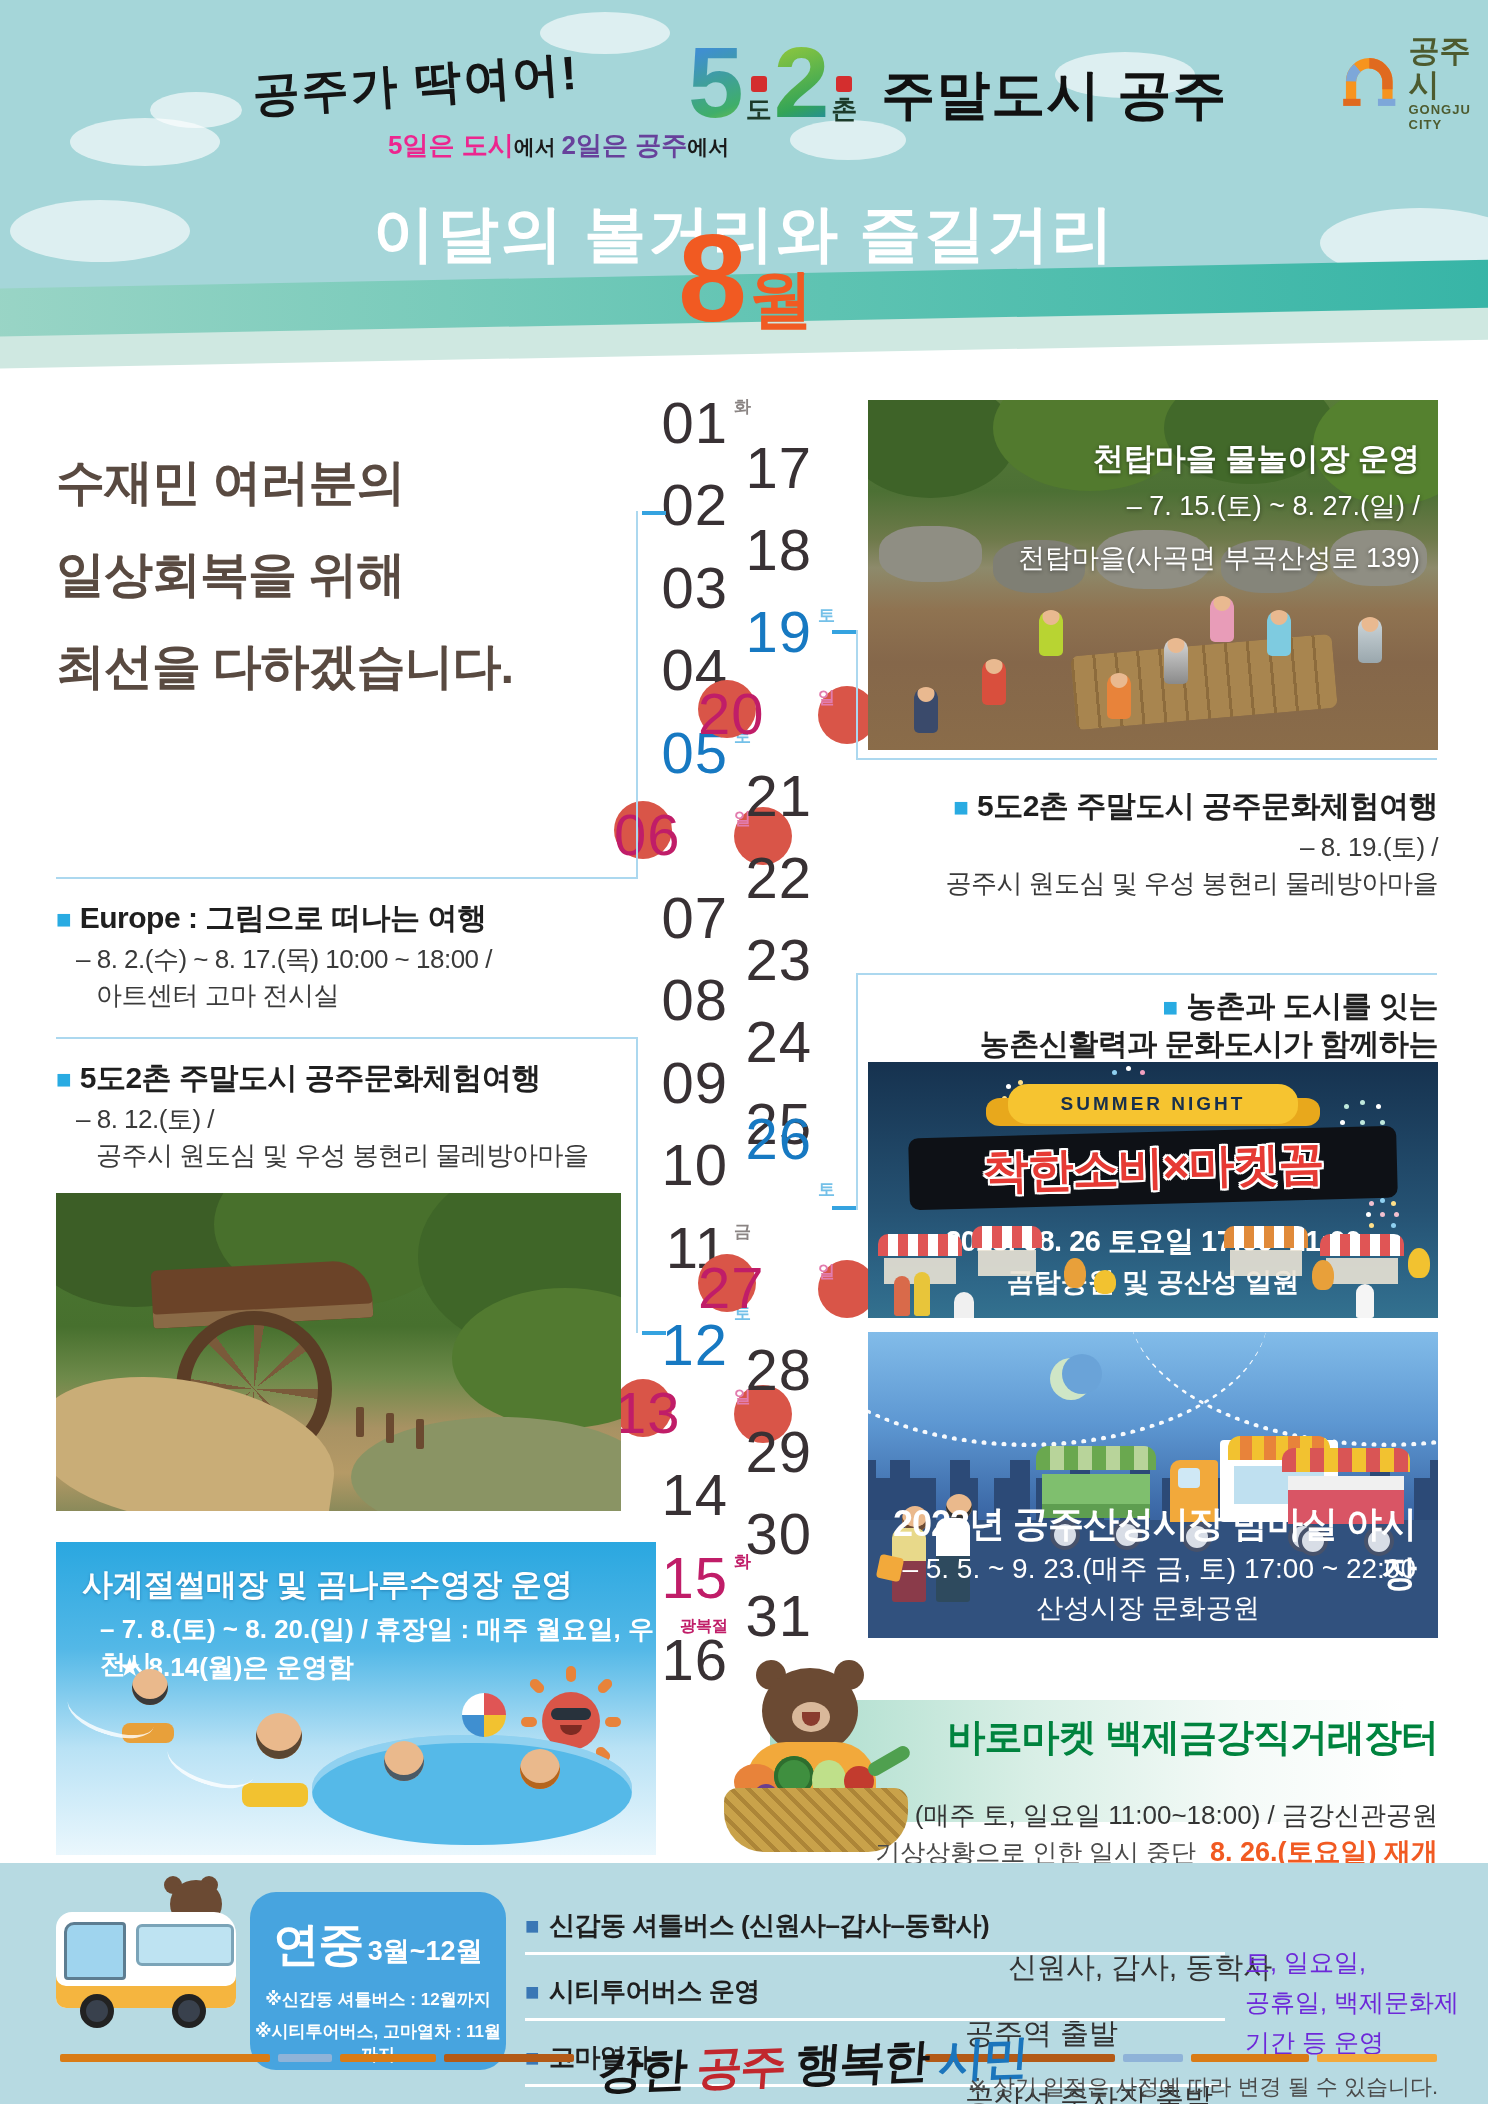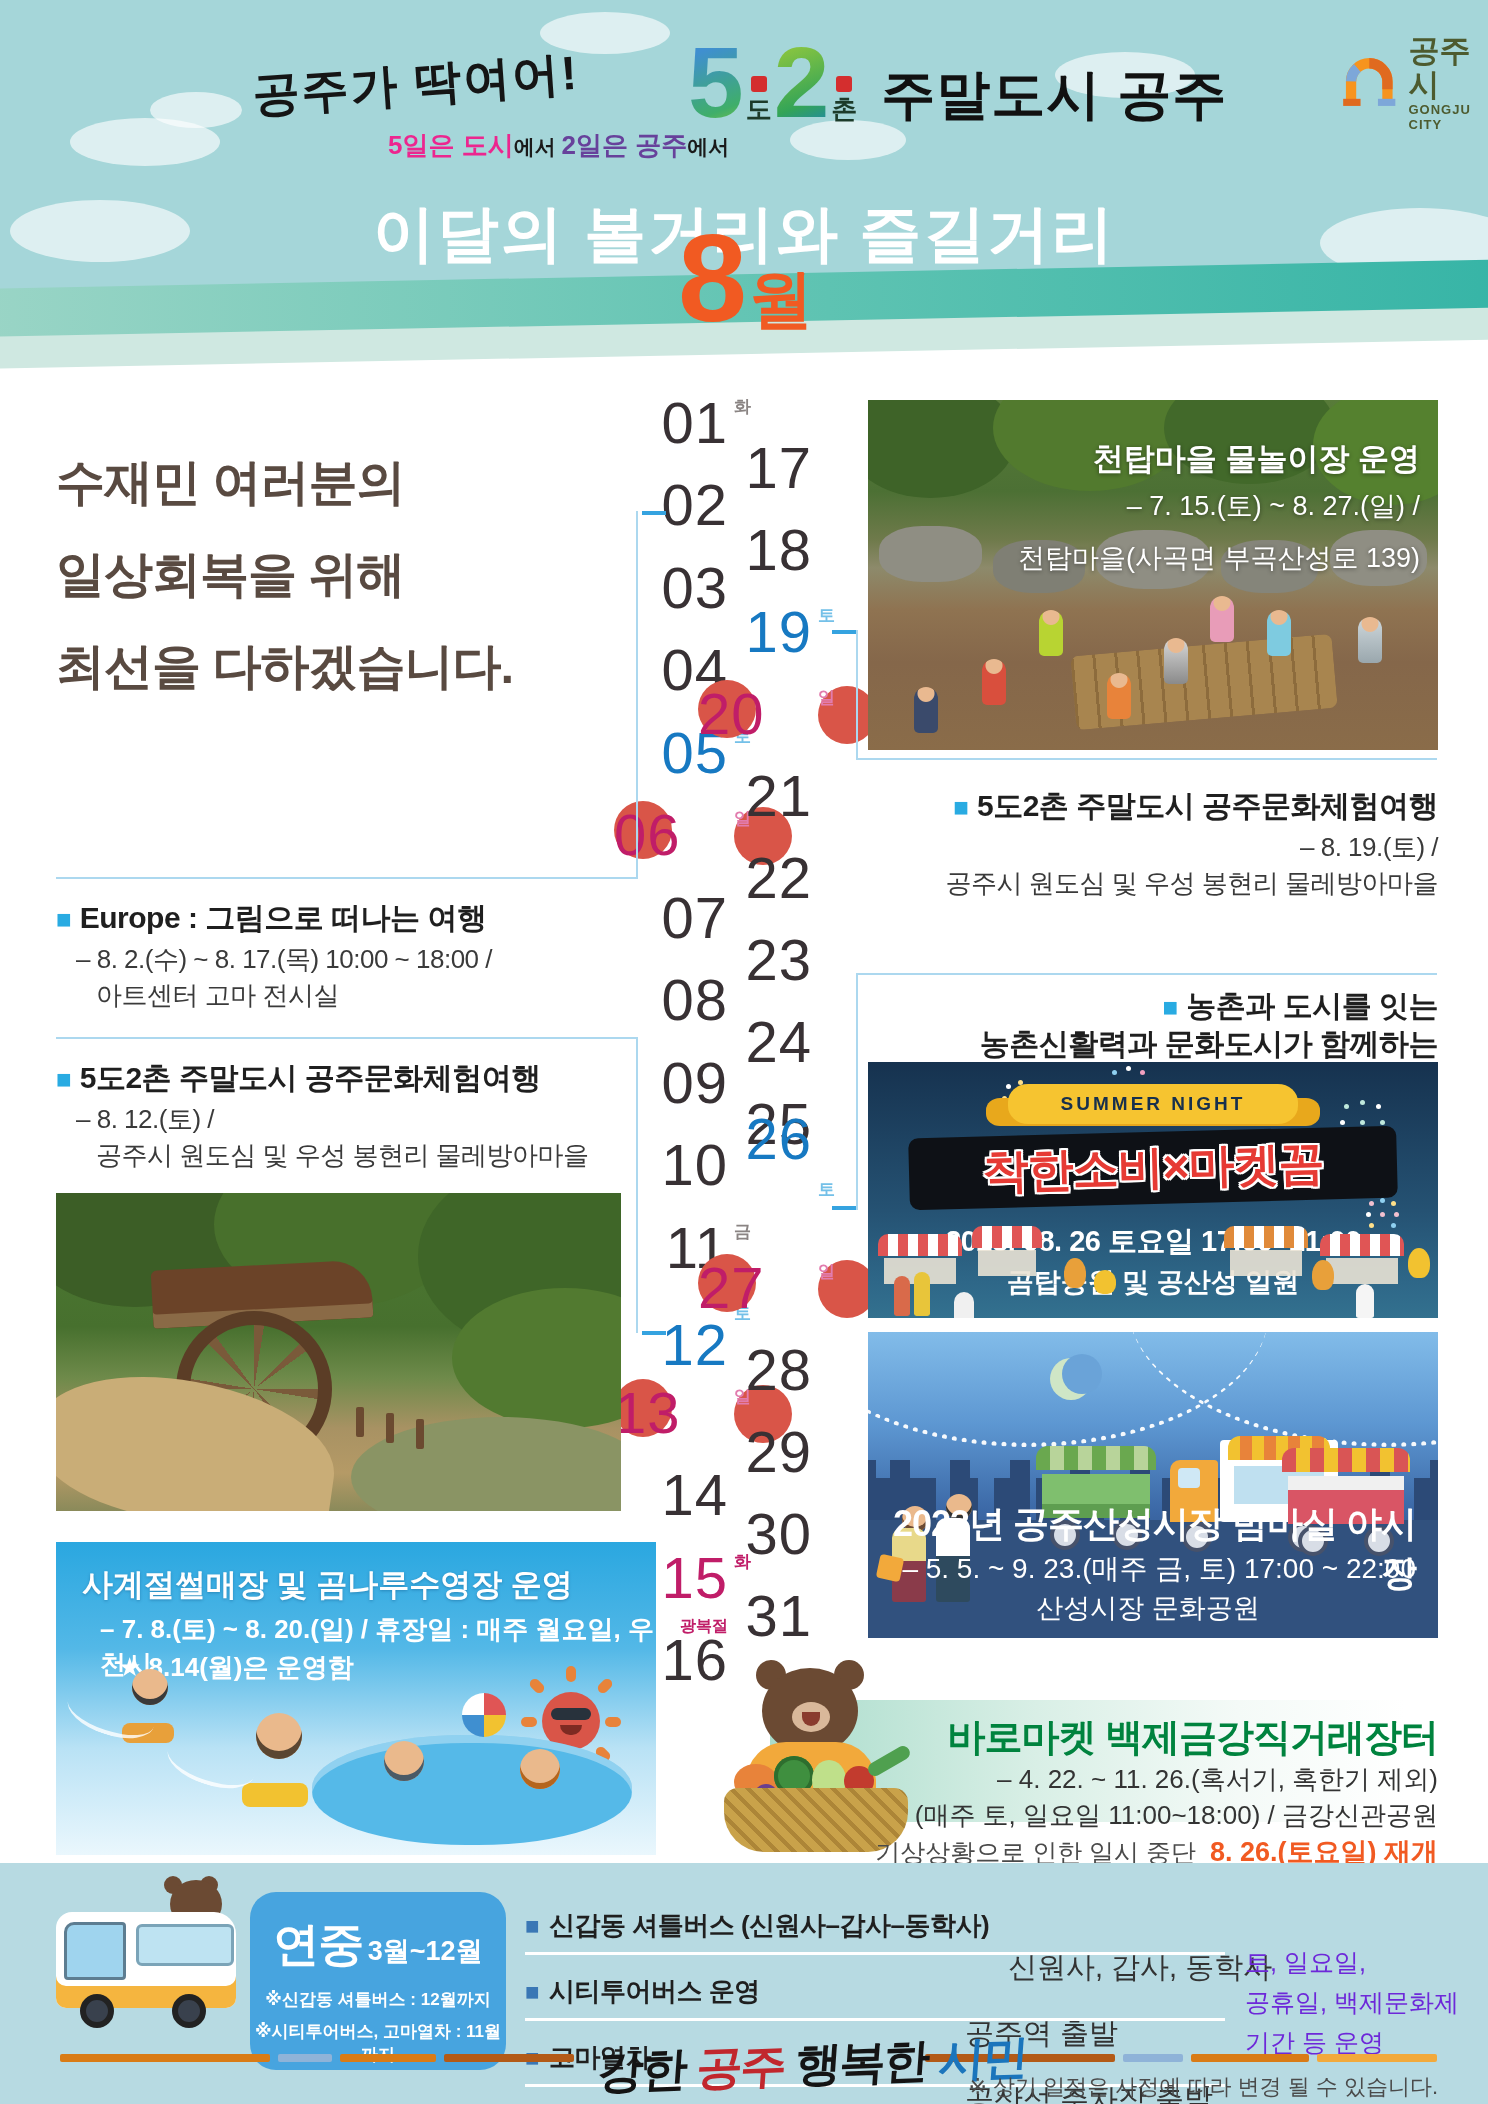--- a/index.html
+++ b/index.html
@@ -482,21 +482,20 @@
     <span class="body"></span>
     <span class="veg" style="left:18px;top:96px;width:44px;height:36px;background:#e8833a;"></span>
     <span class="veg" style="left:58px;top:88px;width:40px;height:40px;background:#3f8f3f;box-shadow:inset 0 0 0 4px #2e6e2e;"></span>
     <span class="veg" style="left:96px;top:92px;width:34px;height:40px;background:#bfe08a;"></span>
     <span class="veg" style="left:128px;top:98px;width:30px;height:30px;background:#c23b2e;"></span>
     <span class="veg" style="left:36px;top:116px;width:28px;height:34px;background:#6a3f8f;"></span>
     <span class="veg" style="left:150px;top:86px;width:46px;height:14px;background:#4fa04f;border-radius:8px;transform:rotate(-30deg);"></span>
     <div class="basket"></div>
   </div>
   <div class="baro-t1">바로마켓 백제금강직거래장터</div>
-  <div class="baro-t2">– 4. 22. ~ 11. 26.(혹서기, 혹한기 제외)</div>
   <div class="baro-t3">(매주 토, 일요일 11:00~18:00) / 금강신관공원</div>
   <div class="baro-note">
     <span>기상상황으로 인한 일시 중단</span>&nbsp;
     <span class="baro-hi">8. 26.(토요일) 재개</span>
   </div>
 
   <div class="bot"></div>
 
   <div class="bus">
     <span class="bearear" style="left:112px;top:-10px;"></span>

